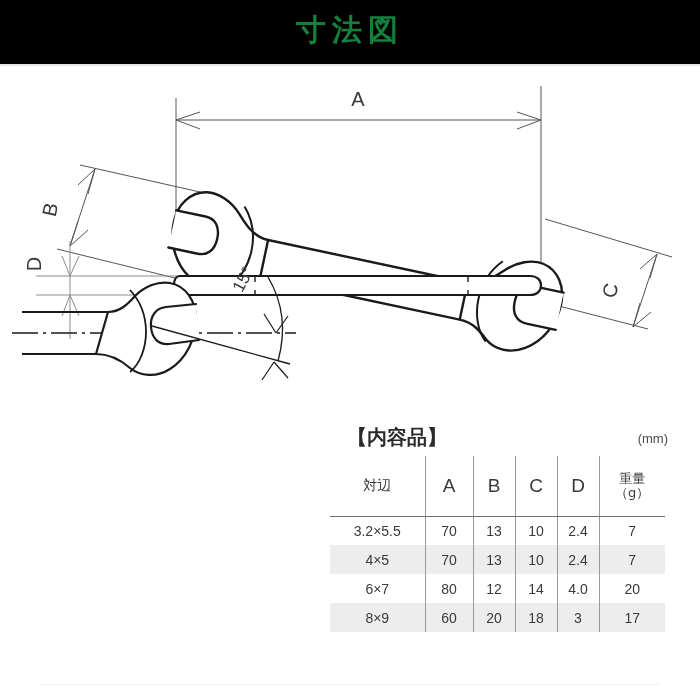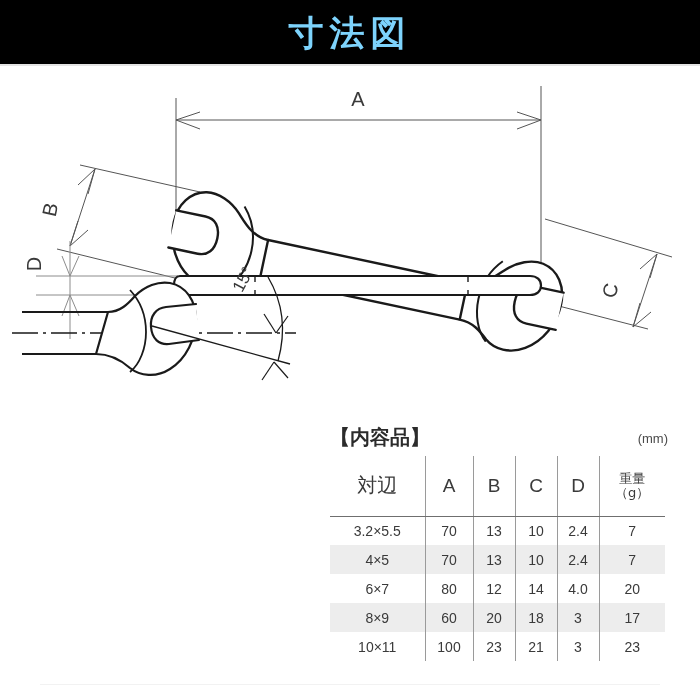--- a/index.html
+++ b/index.html
@@ -23,26 +23,26 @@
     left: 0;
     top: 0;
     width: 700px;
     height: 64px;
     background: #000000;
     display: flex;
     align-items: center;
     justify-content: center;
   }
   #header-title {
-    color: #7dd3fc;
-    font-size: 35px;
+    color: #15803d;
+    font-size: 30px;
     font-weight: 700;
     letter-spacing: 6px;
     line-height: 1;
-    font-family: Liberation Sans, sans-serif;
+    font-family: Liberation Mono, monospace;
   }
   #header-underline {
     position: absolute;
     left: 0;
     top: 64px;
     width: 700px;
     height: 2px;
     background: #e4e4e4;
   }
   #footer-rule {
@@ -69,20 +69,21 @@
     left: 330px;
     top: 415px;
     width: 340px;
   }
   #spec-heading-row {
     display: flex;
     align-items: flex-end;
     justify-content: space-between;
     height: 32px;
     padding: 0 2px 0 0;
+    margin-left: 17px;
   }
   #spec-heading {
     font-size: 20px;
     font-weight: 700;
     color: #2b2b2b;
     line-height: 1;
     font-family: "DejaVu Sans", "Liberation Sans", sans-serif;
   }
   #spec-unit {
     font-size: 13px;
@@ -119,21 +120,21 @@
     font-size: 19px;
     color: #3a3a3a;
     border-bottom: 1px solid #6f6f6f;
   }
   table#spec-table thead th.weight-head {
     line-height: 1.05;
     font-size: 13px;
     font-family: "DejaVu Sans", "Liberation Sans", sans-serif;
   }
   table#spec-table thead th.side-head {
-    font-size: 20px;
+    font-size: 14px;
     font-family: "DejaVu Sans", "Liberation Sans", sans-serif;
   }
   table#spec-table tbody td {
     height: 29px;
     font-size: 14px;
   }
   table#spec-table tbody tr.alt td {
     background: #ededed;
   }
 
@@ -365,25 +366,17 @@
           <td>20</td>
         </tr>
         <tr class="alt">
           <td>8×9</td>
           <td>60</td>
           <td>20</td>
           <td>18</td>
           <td>3</td>
           <td>17</td>
         </tr>
-        <tr>
-          <td>10×11</td>
-          <td>100</td>
-          <td>23</td>
-          <td>21</td>
-          <td>3</td>
-          <td>23</td>
-        </tr>
       </tbody>
   </table>
 </div>
 
 <div id="footer-rule"></div>
 
 </body></html>

